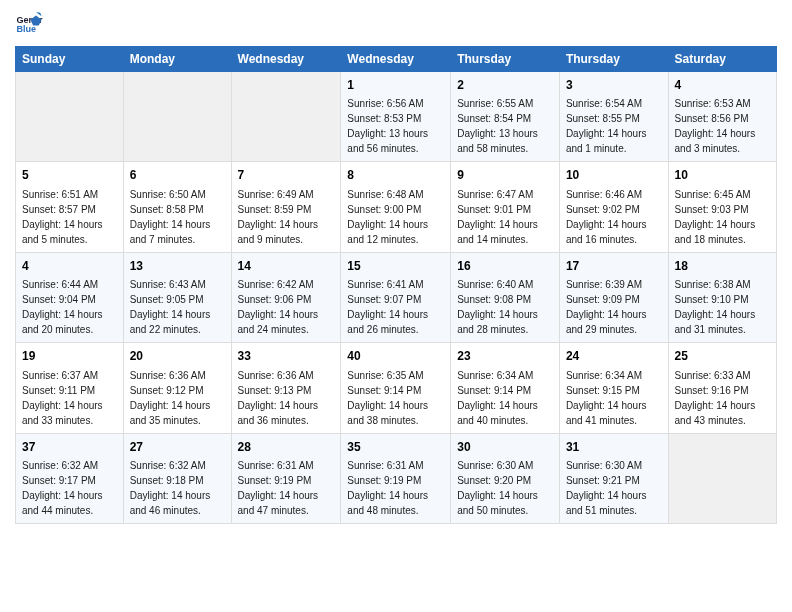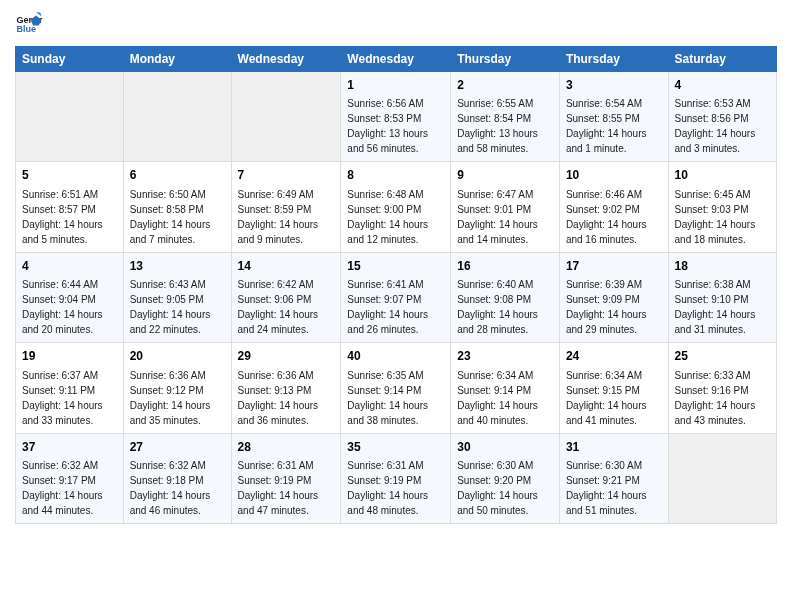--- a/index.html
+++ b/index.html
@@ -207,21 +207,21 @@
         <tr>
           <td>
             <span class="day-num">19</span>
             <div class="cell-info">Sunrise: 6:37 AM<br>Sunset: 9:11 PM<br>Daylight: 14 hours<br>and 33 minutes.</div>
           </td>
           <td>
             <span class="day-num">20</span>
             <div class="cell-info">Sunrise: 6:36 AM<br>Sunset: 9:12 PM<br>Daylight: 14 hours<br>and 35 minutes.</div>
           </td>
           <td>
-            <span class="day-num">29</span>
+            <span class="day-num">33</span>
             <div class="cell-info">Sunrise: 6:36 AM<br>Sunset: 9:13 PM<br>Daylight: 14 hours<br>and 36 minutes.</div>
           </td>
           <td>
             <span class="day-num">40</span>
             <div class="cell-info">Sunrise: 6:35 AM<br>Sunset: 9:14 PM<br>Daylight: 14 hours<br>and 38 minutes.</div>
           </td>
           <td>
             <span class="day-num">23</span>
             <div class="cell-info">Sunrise: 6:34 AM<br>Sunset: 9:14 PM<br>Daylight: 14 hours<br>and 40 minutes.</div>
           </td>

